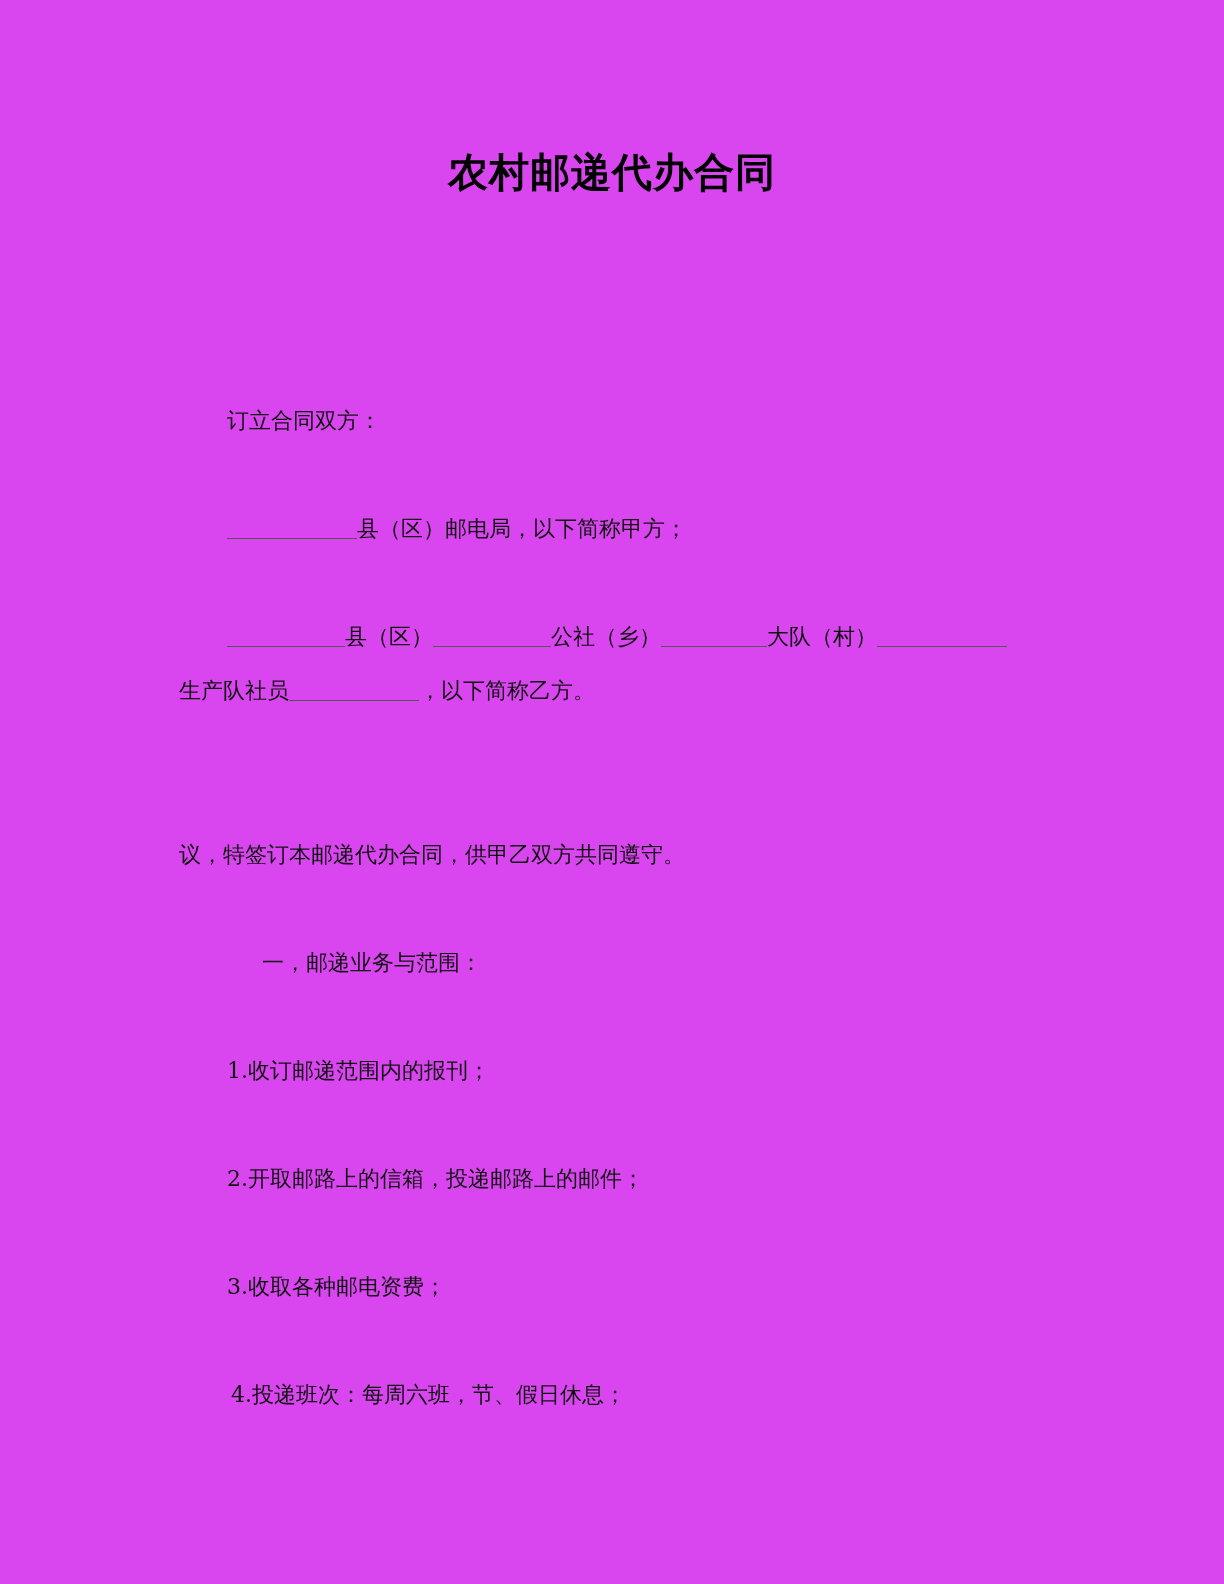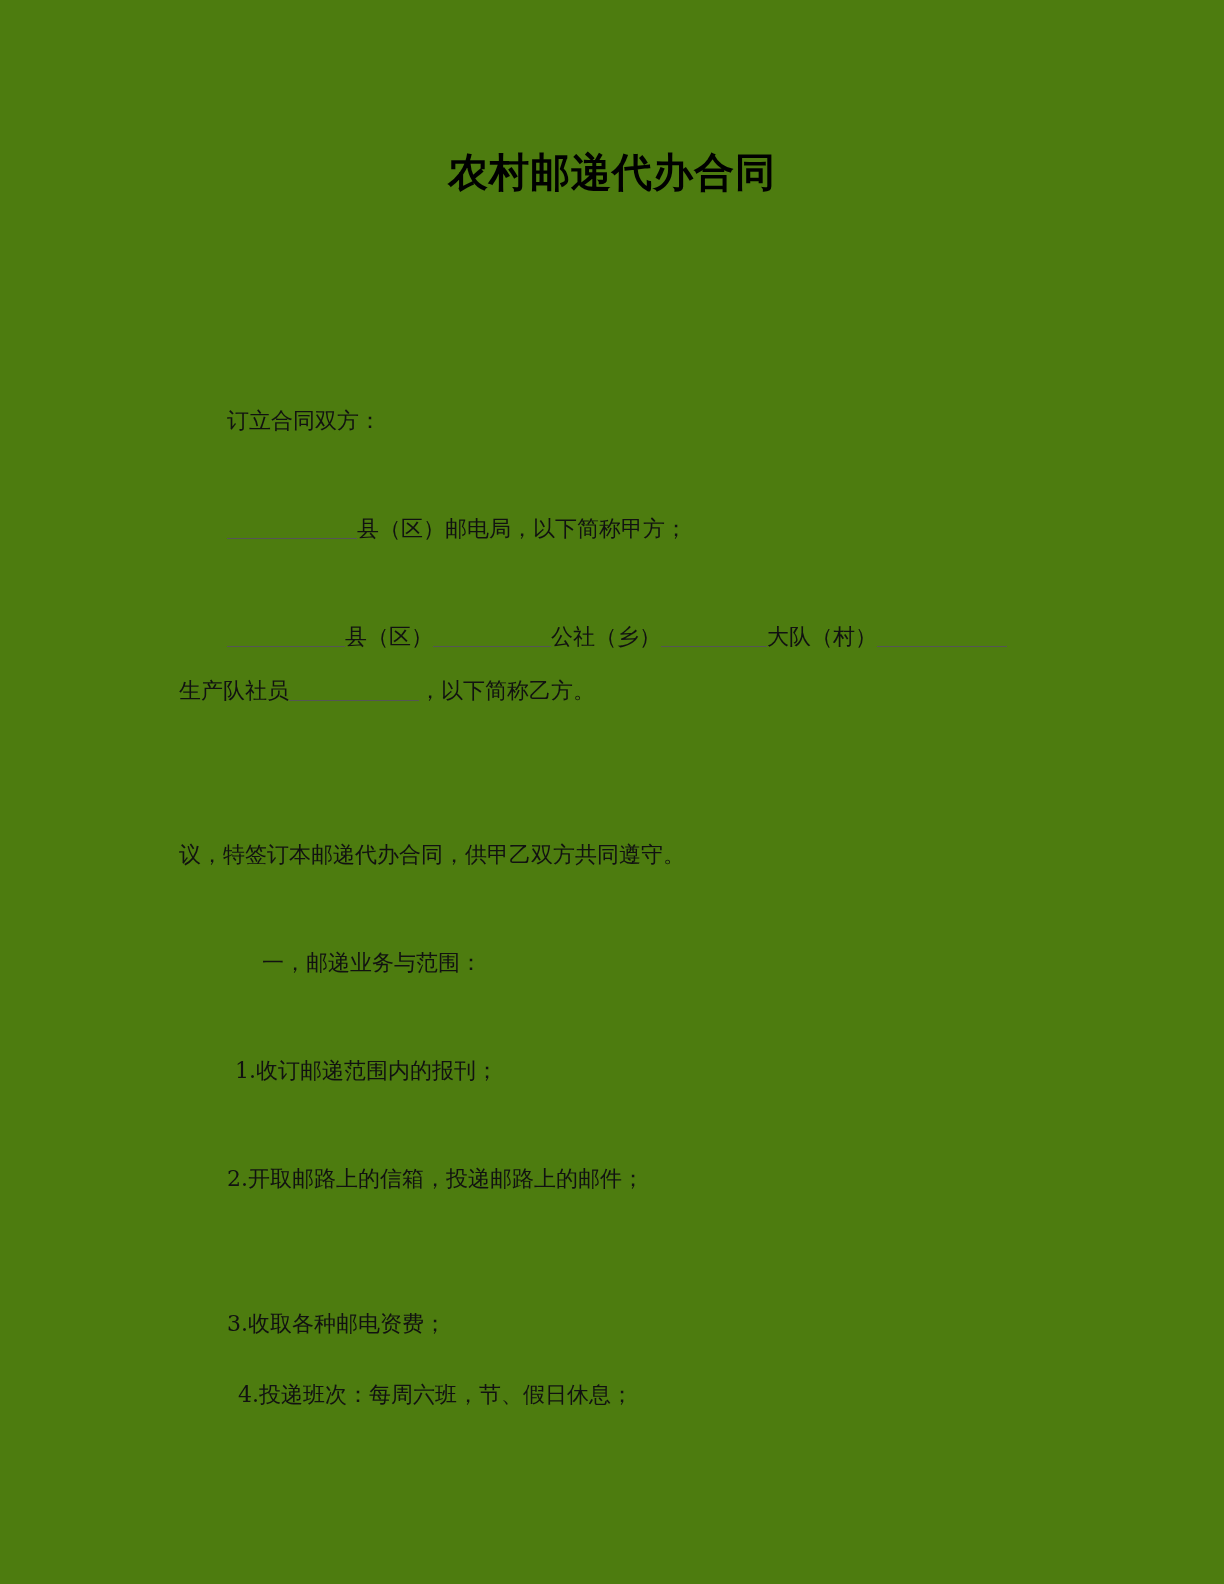--- a/index.html
+++ b/index.html
@@ -12,21 +12,21 @@
       height: 1584px;
       position: relative;
       overflow: hidden;
       font-family: "DejaVu Serif", "Liberation Serif", serif;
       color: #000000;
     }
     .page {
       position: absolute;
       left: 0; top: 0;
       width: 1224px; height: 1584px;
-      background: #4d7c0f;
+      background: #d946ef;
     }
     .title {
       position: absolute;
       left: 0;
       width: 1224px;
       top: 146px;
       text-align: center;
       font-family: "DejaVu Sans", "Liberation Sans", sans-serif;
       font-weight: bold;
       font-size: 40px;
@@ -66,18 +66,18 @@
   </div>
 
   <div class="line" style="left:179px; top:676px;">
     <span>生产队社员</span><span class="blank" style="width:130px;"></span><span>，以下简称乙方。</span>
   </div>
 
   <div class="line" style="left:179px; top:840px;">议，特签订本邮递代办合同，供甲乙双方共同遵守。</div>
 
   <div class="line" style="left:227px; top:948px;margin-left:35px;">一，邮递业务与范围：</div>
 
-  <div class="line" style="left:235px; top:1056px;text-align:center;">1.收订邮递范围内的报刊；</div>
+  <div class="line" style="left:227px; top:1056px;text-align:center;">1.收订邮递范围内的报刊；</div>
   <div class="line" style="left:227px; top:1164px;">2.开取邮路上的信箱，投递邮路上的邮件；</div>
-  <div class="line" style="left:227px; top:1272px;margin-top:37px;">3.收取各种邮电资费；</div>
-  <div class="line" style="left:238px; top:1380px;">4.投递班次：每周六班，节、假日休息；</div>
+  <div class="line" style="left:227px; top:1272px;">3.收取各种邮电资费；</div>
+  <div class="line" style="left:231px; top:1380px;">4.投递班次：每周六班，节、假日休息；</div>
 
 </div>
 
 </body></html>

